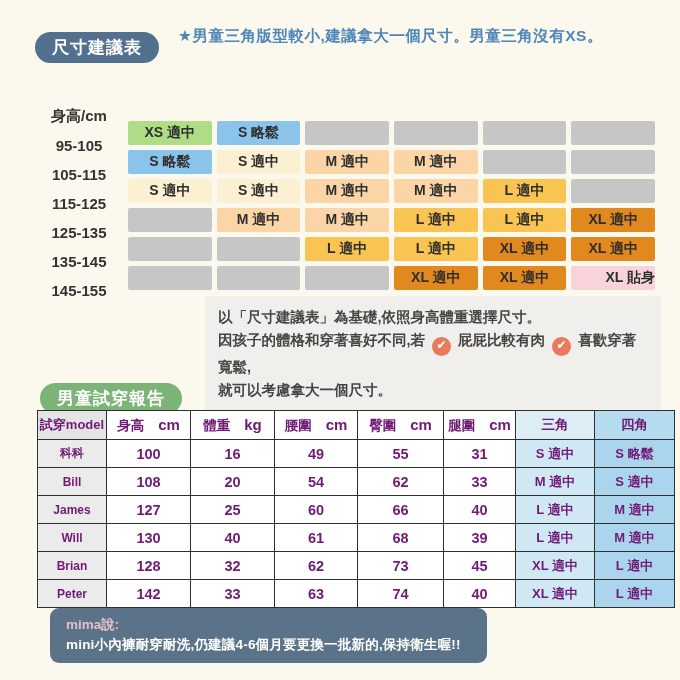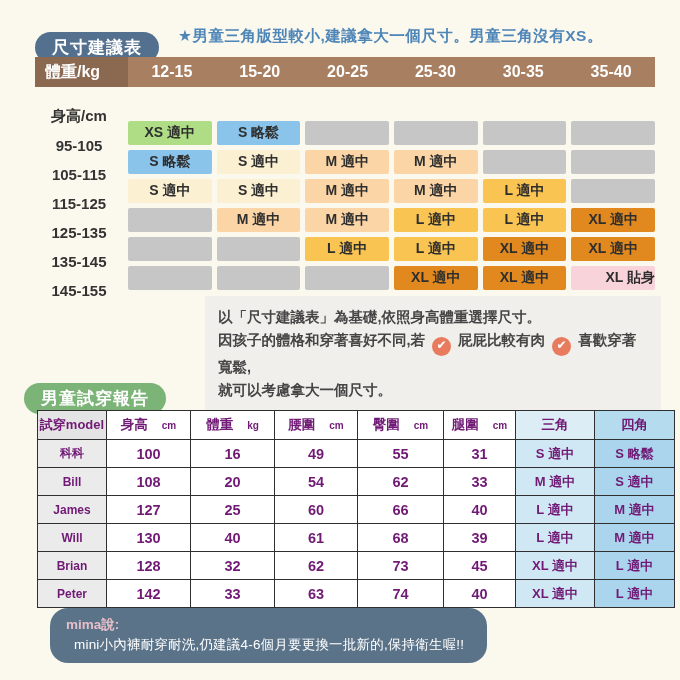--- a/index.html
+++ b/index.html
@@ -11,21 +11,21 @@
   }
   .page{position:absolute;inset:0;}
 
   
   .badge{
     position:absolute;height:31px;line-height:31px;
     border-radius:17px;padding:0 17px;
     color:#fff;font-weight:bold;font-size:17px;letter-spacing:1px;margin-top:12px;
   }
   .badge-blue{left:35px;top:20px;background:var(--badge_blue);}
-  .badge-green{left:24px;top:371px;background:var(--badge_green);}
+  .badge-green{left:40px;top:371px;background:var(--badge_green);}
   .star-note{
     position:absolute;left:178px;top:26px;
     font-size:15.5px;font-weight:bold;color:var(--star_blue);
     letter-spacing:.5px;
   }
 
   
   .size-header{
     position:absolute;left:35px;top:57px;width:620px;height:30px;
     display:grid;grid-template-columns:93px repeat(6,1fr);
@@ -69,59 +69,50 @@
     position:absolute;left:37px;top:410px;width:614px;
     border-collapse:collapse;table-layout:fixed;
   }
   .fit-table th,.fit-table td{
     border:1px solid var(--t2_border);
     text-align:center;vertical-align:middle;
     color:#701a75;background:#fff;
   }
   .fit-table th{height:26px;font-size:13.5px;font-weight:bold;}
   .fit-table td{height:25px;font-size:14.5px;font-weight:bold;}
-  .fit-table .unit{font-size:10px;margin-left:14px;font-weight:bold;}
+  .fit-table .unit{font-size:15px;margin-left:14px;font-weight:bold;}
   .fit-table th:nth-child(1){width:66px;background:var(--t2_gray);font-size:13px;}
   .fit-table th:nth-child(2){width:81px;}
   .fit-table th:nth-child(3){width:81px;}
   .fit-table th:nth-child(4){width:80px;}
   .fit-table th:nth-child(5){width:83px;}
   .fit-table th:nth-child(6){width:69px;}
   .fit-table th:nth-child(7){width:76px;background:var(--t2_briefs_head);}
   .fit-table th:nth-child(8){width:77px;background:var(--t2_boxer_head);}
   .fit-table td:nth-child(1){background:#ebebeb;font-size:12px;}
   .fit-table td:nth-child(7){background:var(--t2_briefs);font-size:13px;}
   .fit-table td:nth-child(8){background:var(--t2_boxer);font-size:13px;}
 
   
   .footer-box{
     position:absolute;left:50px;top:608px;width:405px;
-    background:var(--footer_bg);border-radius:18px;
+    background:var(--footer_bg);border-radius:9px;
     padding:7px 16px 9px 16px;
   }
   .footer-speaker{color:var(--footer_pink);font-size:13.5px;font-weight:bold;line-height:1.45;}
-  .footer-msg{color:#fff;font-size:13.5px;font-weight:normal;line-height:1.45;letter-spacing:.2px;margin-left:8px;}
+  .footer-msg{color:#fff;font-size:13.5px;font-weight:bold;line-height:1.45;letter-spacing:.2px;}
 </style>
 </head>
 <body>
 
 <div class="page">
 
   <div class="badge badge-blue">尺寸建議表</div>
   <div class="star-note">★男童三角版型較小,建議拿大一個尺寸。男童三角沒有XS。</div>
 
-  <div class="size-header">
-      <div class="hdr-main">體重/kg</div>
-      <div class="hdr-range">12-15</div>
-      <div class="hdr-range">15-20</div>
-      <div class="hdr-range">20-25</div>
-      <div class="hdr-range">25-30</div>
-      <div class="hdr-range">30-35</div>
-      <div class="hdr-range">35-40</div>
-    </div>
   <div class="size-grid">
       <div class="gcell rowlabel">身高/cm</div>
       <div class="gcell blank"></div>
       <div class="gcell blank"></div>
       <div class="gcell blank"></div>
       <div class="gcell blank"></div>
       <div class="gcell blank"></div>
       <div class="gcell blank"></div>
       <div class="gcell rowlabel">95-105</div>
       <div class="gcell size" style="background: var(--green); text-align: center;">XS 適中</div>

